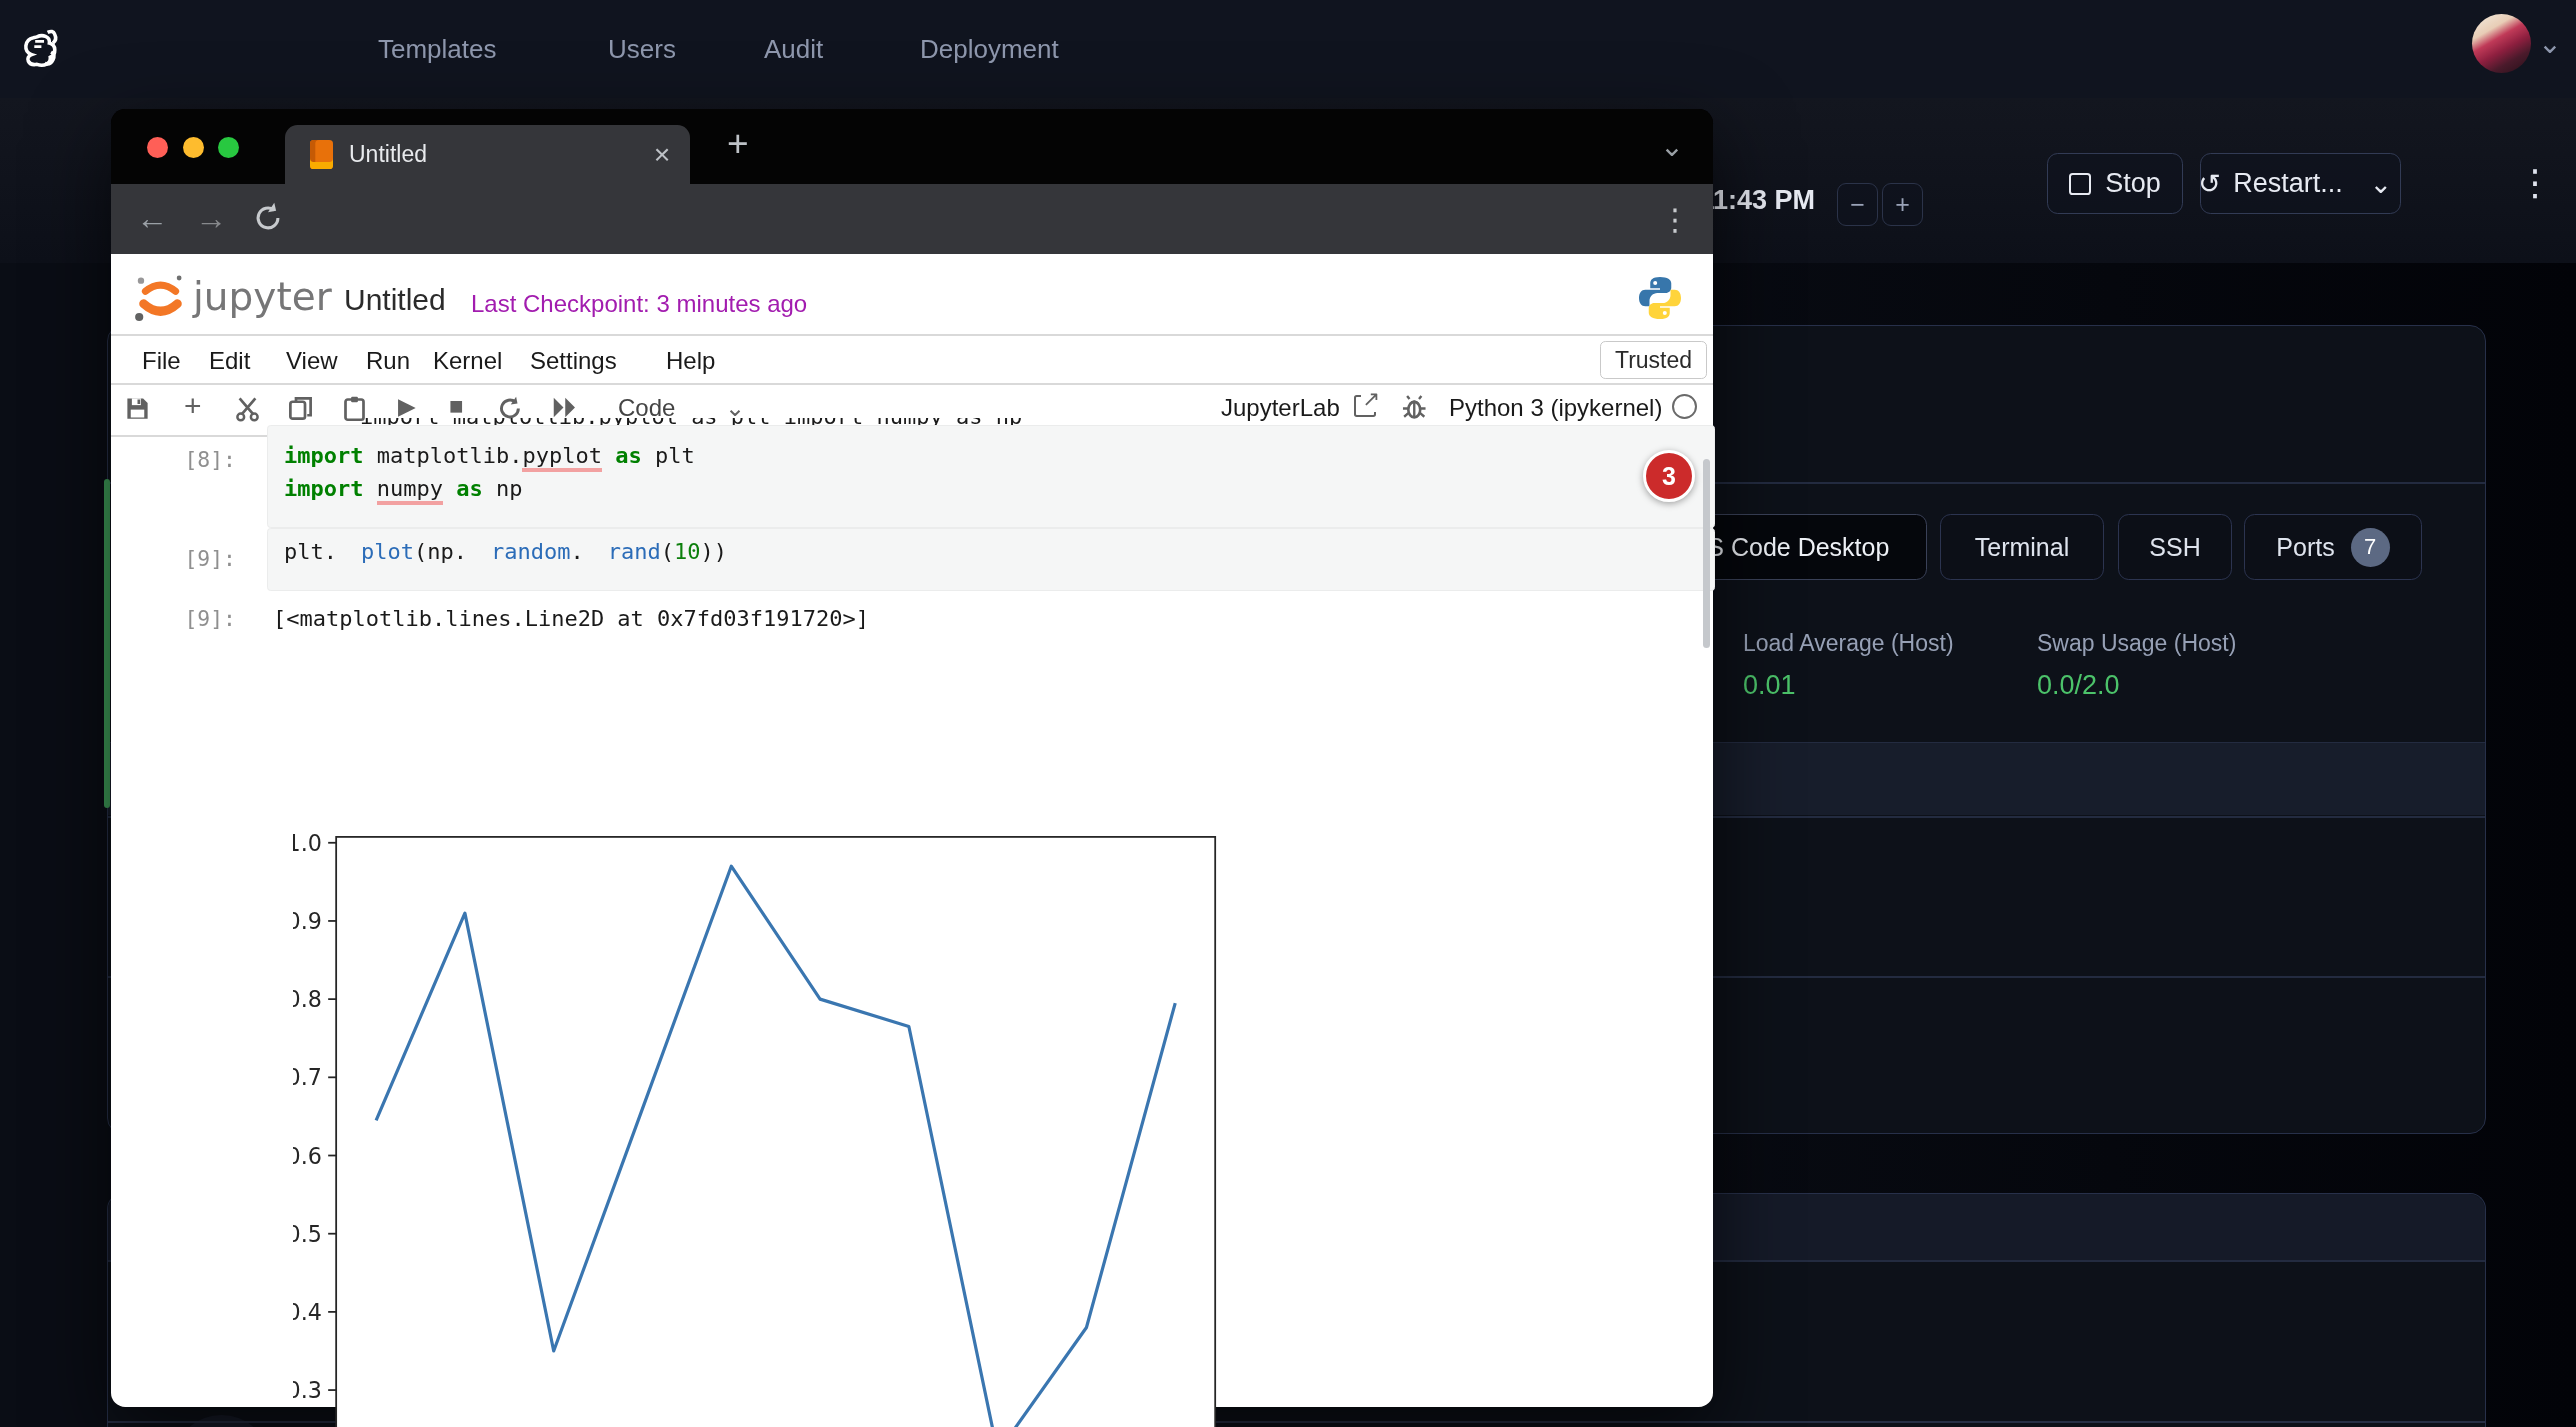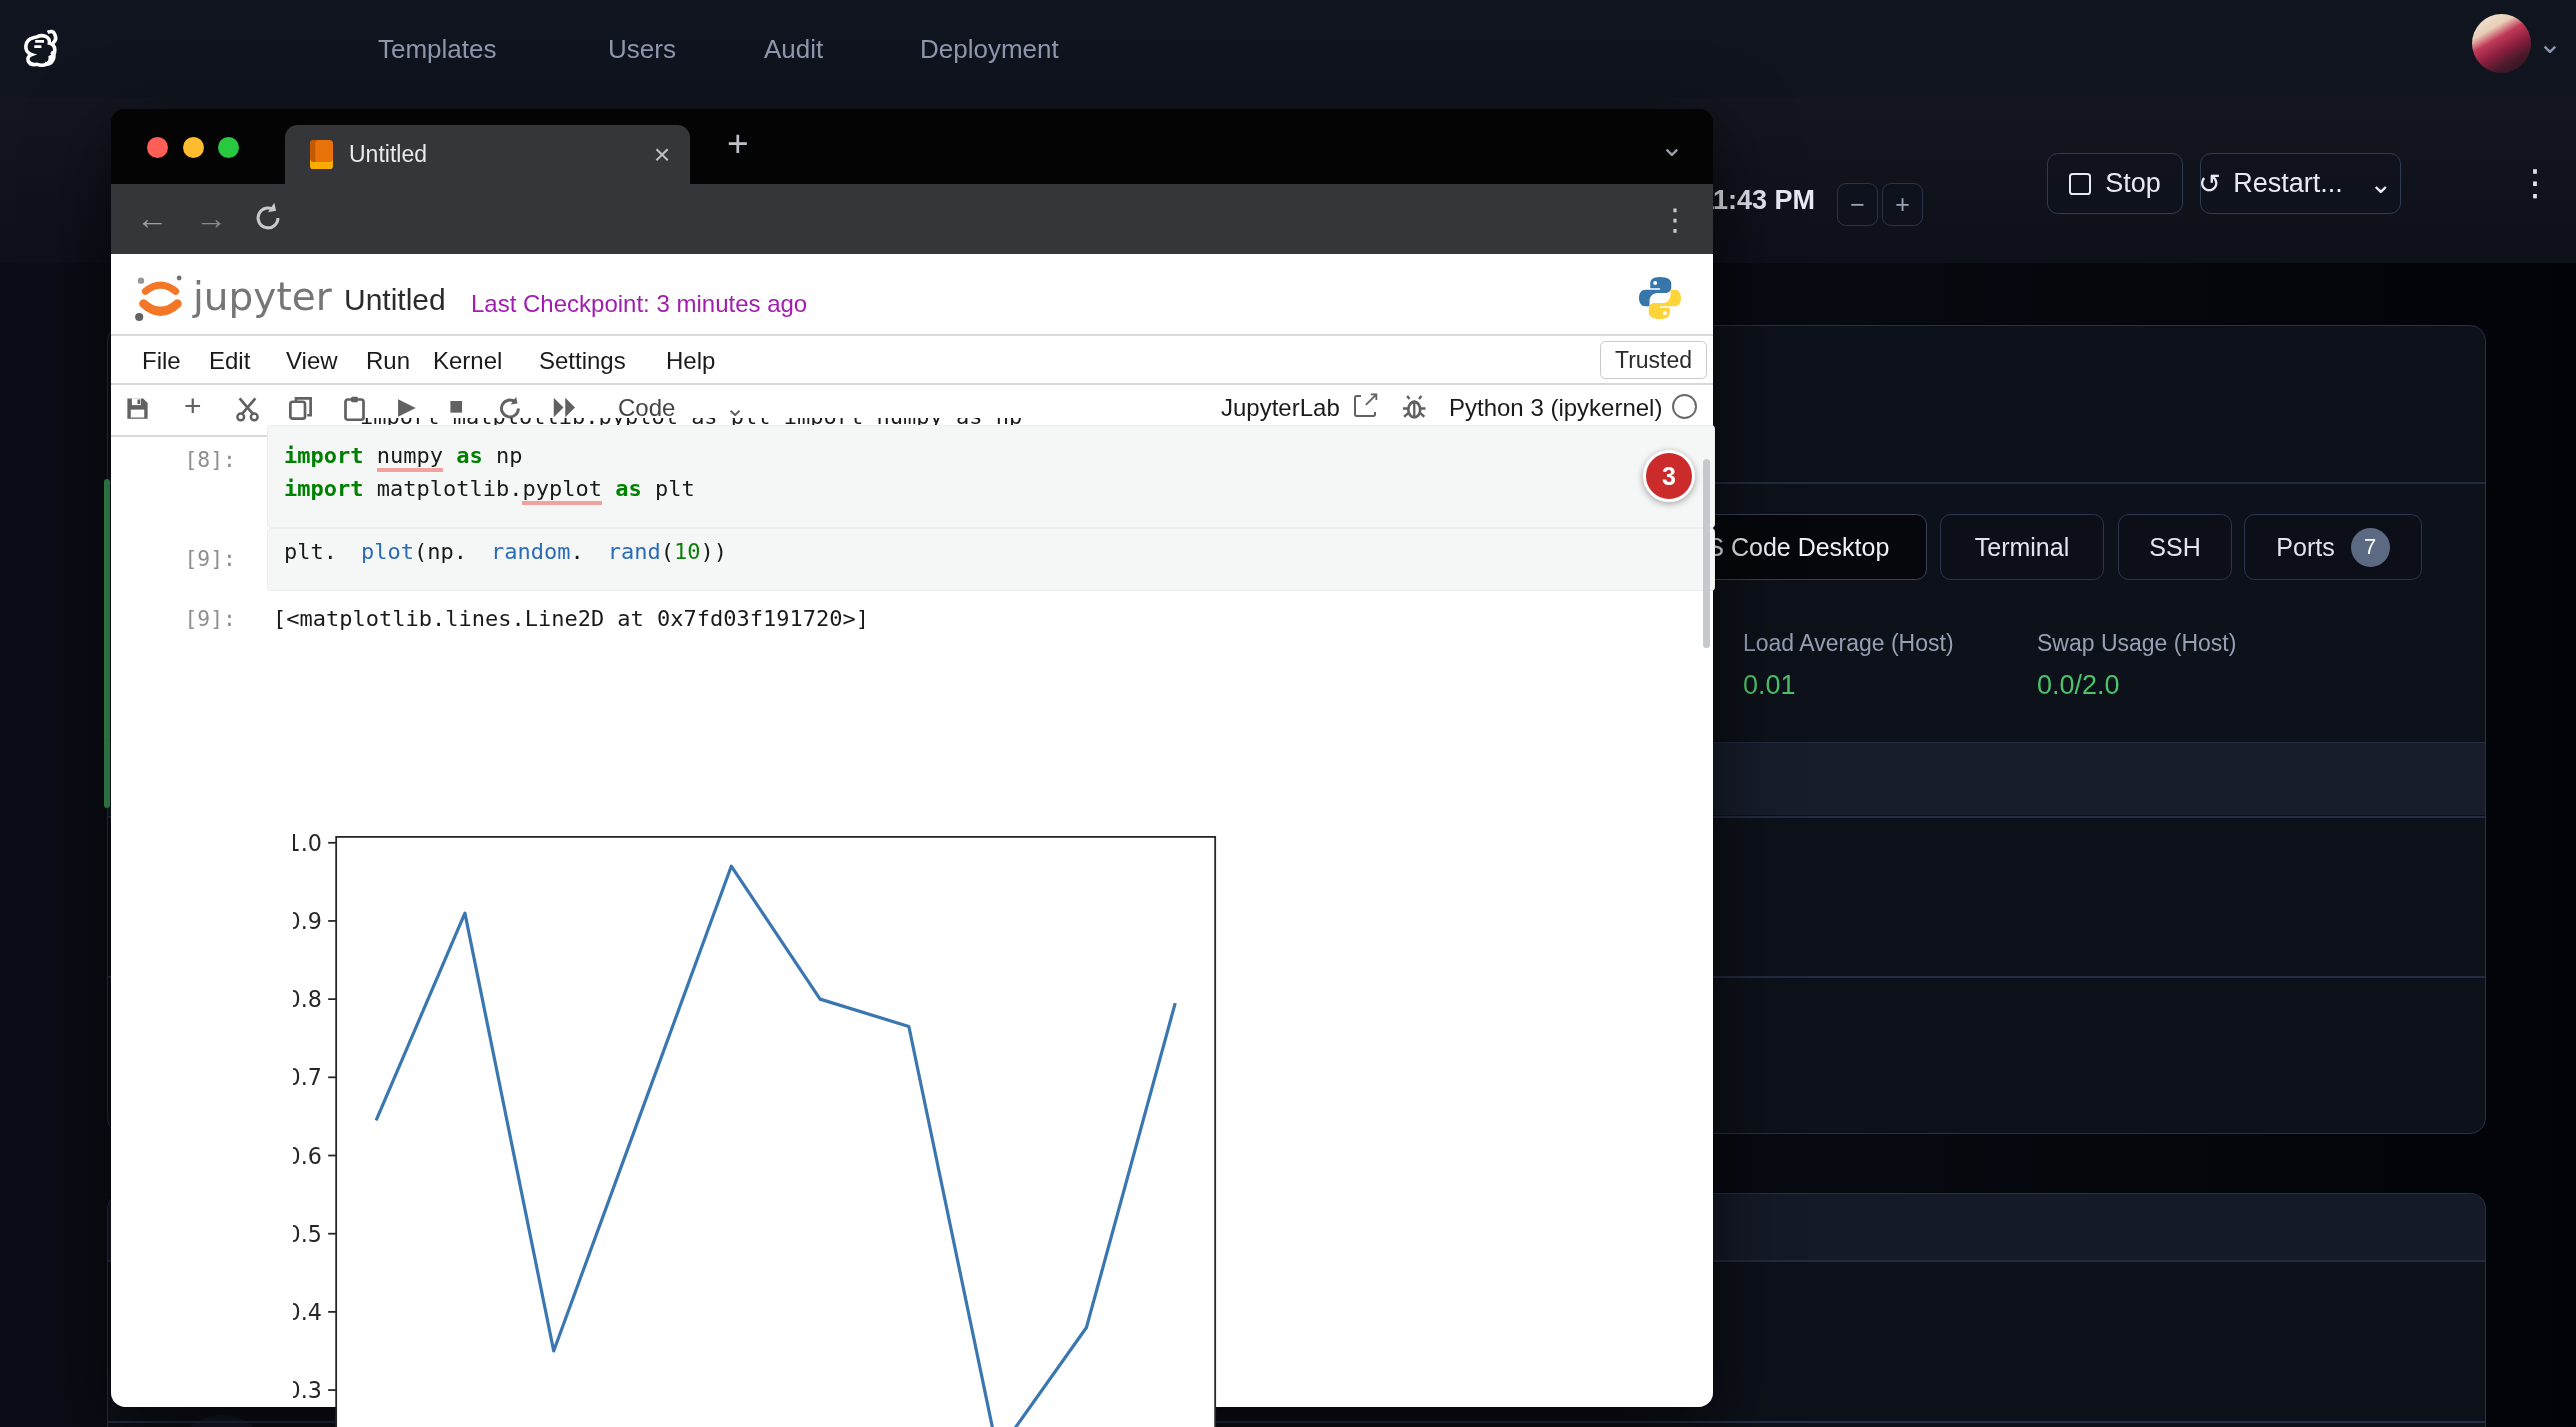--- a/index.html
+++ b/index.html
@@ -223,21 +223,21 @@
         <path fill="#3776ab" d="M16 2 c-5 0-6.5 2-6.5 4.2 V9.5 H16 v1 H6.2 C3.6 10.5 2 12.6 2 16 s1.6 5.5 4.2 5.5 H9 v-3.6 c0-2.8 2.4-5.2 5.2-5.2 h5.6 c2.1 0 3.7-1.6 3.7-3.7 V6.2 C23.5 3.9 21 2 16 2 z m-3.2 2.7 a1.35 1.35 0 1 1 0 2.7 a1.35 1.35 0 0 1 0-2.7 z"></path>
         <path fill="#ffd43b" d="M16 30 c5 0 6.5-2 6.5-4.2 V22.5 H16 v-1 h9.8 c2.6 0 4.2-2.1 4.2-5.5 s-1.6-5.5-4.2-5.5 H23 v3.6 c0 2.8-2.4 5.2-5.2 5.2 h-5.6 c-2.1 0-3.7 1.6-3.7 3.7 v2.8 C8.5 28.1 11 30 16 30 z m3.2-2.7 a1.35 1.35 0 1 1 0-2.7 a1.35 1.35 0 0 1 0 2.7 z"></path>
       </svg>
       <div class="abs jdivider" style="top:80px"></div>
 
       <div class="abs jmenu" style="left:31px;top:93px">File</div>
       <div class="abs jmenu" style="left:98px;top:93px">Edit</div>
       <div class="abs jmenu" style="left:175px;top:93px">View</div>
       <div class="abs jmenu" style="left:255px;top:93px">Run</div>
       <div class="abs jmenu" style="left:322px;top:93px">Kernel</div>
-      <div class="abs jmenu" style="left:428px;top:93px">Settings</div>
+      <div class="abs jmenu" style="left:419px;top:93px">Settings</div>
       <div class="abs jmenu" style="left:555px;top:93px">Help</div>
       <div class="abs trusted" style="left:1489px;top:87px;width:105px;height:36px">Trusted</div>
       <div class="abs jdivider" style="top:129px"></div>
 
       <svg class="abs" style="left:13.4px;top:141px" width="27" height="27" viewBox="0 0 24 24">
         <path fill="#616161" d="M3 3 h14 l4 4 v14 H3 z"></path>
           <rect x="7" y="3" width="8" height="6" fill="#fff"></rect>
           <rect x="12" y="4" width="2.4" height="4" fill="#616161"></rect>
           <rect x="6" y="13" width="12" height="7" fill="#fff"></rect>
       </svg>
@@ -281,22 +281,22 @@
       <div class="abs" style="left:1338px;top:140px;font-size:24px;color:#1a1a1a">Python 3 (ipykernel)</div>
       <span class="abs" style="left:1561px;top:140px;width:21.4px;height:21.4px;border:2.7px solid #6a6a6a;border-radius:50%"></span>
       <div class="abs jdivider" style="top:181px"></div>
 
       <div class="abs" style="left:249px;top:164px;width:766px;height:14.2px;overflow:hidden">
         <span class="code" style="display:inline-block;transform:translateY(-14.2px);color:#1a1a1a">import matplotlib.pyplot as plt   import numpy as np</span>
       </div>
 
       <div class="abs prompt" style="left:36px;top:193px;width:89px;text-align:right">[8]:</div>
       <div class="abs cellbox code" style="left:156px;top:171px;width:1430px;height:88px;padding:12.5px 0 0 16px;line-height:33px">
+        <div><span class="kw">import</span><span> matplotlib.</span><span class="pink-u">pyplot</span><span class="kw"> as</span><span> plt</span></div>
         <div><span class="kw">import</span><span> </span><span class="pink-u">numpy</span><span class="kw"> as</span><span> np</span></div>
-        <div><span class="kw">import</span><span> matplotlib.</span><span class="pink-u">pyplot</span><span class="kw"> as</span><span> plt</span></div>
       </div>
       <div class="abs execbadge" style="left:1532px;top:196px">3</div>
 
       <div class="abs prompt" style="left:36px;top:292px;width:89px;text-align:right">[9]:</div>
       <div class="abs cellbox code" style="left:156px;top:274px;width:1430px;height:51px;padding:9.8px 0 0 16px">
         <span>plt.</span><span class="blue">plot</span><span>(np.</span><span class="blue">random</span><span>.</span><span class="blue">rand</span><span>(</span><span class="num">10</span><span>))</span>
       </div>
 
       <div class="abs prompt" style="left:36px;top:352px;width:89px;text-align:right">[9]:</div>
       <div class="abs code" style="left:162px;top:352px;color:#1a1a1a">[&lt;matplotlib.lines.Line2D at 0x7fd03f191720&gt;]</div>

